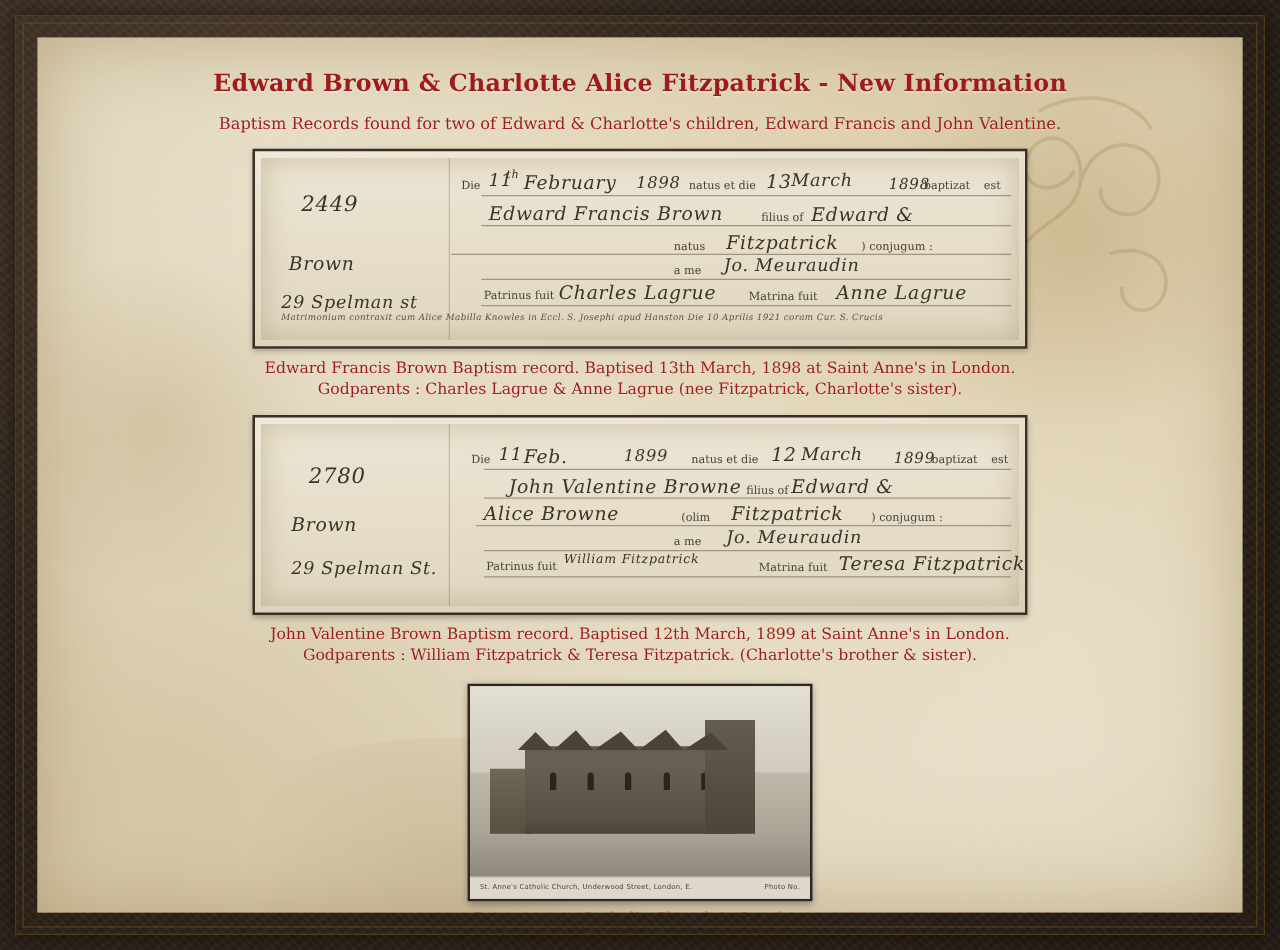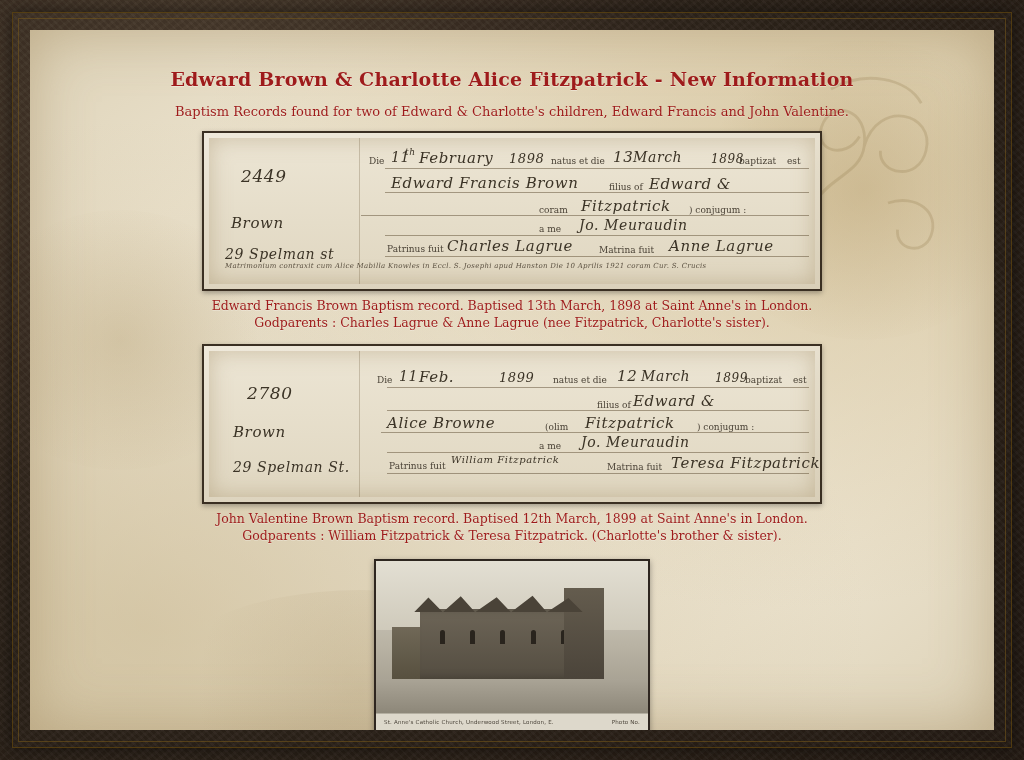--- a/index.html
+++ b/index.html
@@ -64,21 +64,21 @@
     position: relative;
     width: 100%;
     height: 100%;
     box-sizing: border-box;
     background:
       radial-gradient(ellipse at 78% 22%, rgba(214,196,156,0.75) 0%, rgba(214,196,156,0) 55%),
       radial-gradient(ellipse at 12% 85%, rgba(198,180,140,0.55) 0%, rgba(198,180,140,0) 60%),
       radial-gradient(ellipse at 50% 50%, #f4efe2 0%, #eae1cc 60%, #ddd2b7 100%);
     box-shadow: inset 0 0 60px rgba(150,125,80,0.45);
     overflow: hidden;
-    padding-top: 38px;
+    padding-top: 26px;
   }
   .parchment .stain-a,
   .parchment .stain-b,
   .parchment .stain-c {
     position: absolute;
     border-radius: 50%;
     pointer-events: none;
   }
   .parchment .stain-a {
     width: 340px; height: 300px;
@@ -337,21 +337,21 @@
             <span class="ink hand rowline" style="left:502px; top:14px; font-size:12px;">1898</span>
             <span class="printed rowline" style="left:530px; top:18px;">baptizat</span>
             <span class="printed rowline" style="left:578px; top:18px;">est</span>
             <div class="rule" style="left:176px; top:30px; width:424px;"></div>
 
             <span class="ink hand rowline" style="left:182px; top:36px; font-size:15px;">Edward Francis Brown</span>
             <span class="printed rowline" style="left:400px; top:44px;">filius of</span>
             <span class="ink hand rowline" style="left:440px; top:37px; font-size:15px;">Edward &amp;</span>
             <div class="rule" style="left:176px; top:54px; width:424px;"></div>
 
-            <span class="printed rowline" style="left:330px; top:67px;">coram</span>
+            <span class="printed rowline" style="left:330px; top:67px;">natus</span>
             <span class="ink hand rowline" style="left:372px; top:59px; font-size:15px;">Fitzpatrick</span>
             <span class="printed rowline" style="left:480px; top:67px;">) conjugum :</span>
             <div class="rule" style="left:152px; top:77px; width:448px;"></div>
 
             <span class="printed rowline" style="left:330px; top:86px;">a me</span>
             <span class="ink hand rowline" style="left:370px; top:79px; font-size:14px;">Jo. Meuraudin</span>
             <div class="rule" style="left:176px; top:97px; width:424px;"></div>
 
             <span class="printed rowline" style="left:178px; top:106px;">Patrinus fuit</span>
             <span class="ink hand rowline" style="left:238px; top:99px; font-size:15px;text-align:center;">Charles Lagrue</span>
@@ -381,20 +381,21 @@
             <span class="ink hand rowline" style="left:210px; top:17px; font-size:15px;">Feb.</span>
             <span class="ink hand rowline" style="left:290px; top:19px; font-size:13px;">1899</span>
             <span class="printed rowline" style="left:344px; top:24px;">natus et die</span>
             <span class="ink hand rowline" style="left:408px; top:16px; font-size:15px;">12</span>
             <span class="ink hand rowline" style="left:432px; top:17px; font-size:14px;">March</span>
             <span class="ink hand rowline" style="left:506px; top:20px; font-size:12px;">1899</span>
             <span class="printed rowline" style="left:536px; top:24px;">baptizat</span>
             <span class="printed rowline" style="left:584px; top:24px;">est</span>
             <div class="rule" style="left:178px; top:36px; width:422px;"></div>
 
+            <span class="ink hand rowline" style="left:198px; top:41px; font-size:15px;">John Valentine Browne</span>
             <span class="printed rowline" style="left:388px; top:49px;">filius of</span>
             <span class="ink hand rowline" style="left:424px; top:41px; font-size:15px;">Edward &amp;</span>
             <div class="rule" style="left:178px; top:59px; width:422px;"></div>
 
             <span class="ink hand rowline" style="left:178px; top:63px; font-size:15px;font-style:italic;">Alice Browne</span>
             <span class="printed rowline" style="left:336px; top:71px;">(olim</span>
             <span class="ink hand rowline" style="left:376px; top:63px; font-size:15px;">Fitzpatrick</span>
             <span class="printed rowline" style="left:488px; top:71px;">) conjugum :</span>
             <div class="rule" style="left:172px; top:81px; width:428px;"></div>
 

